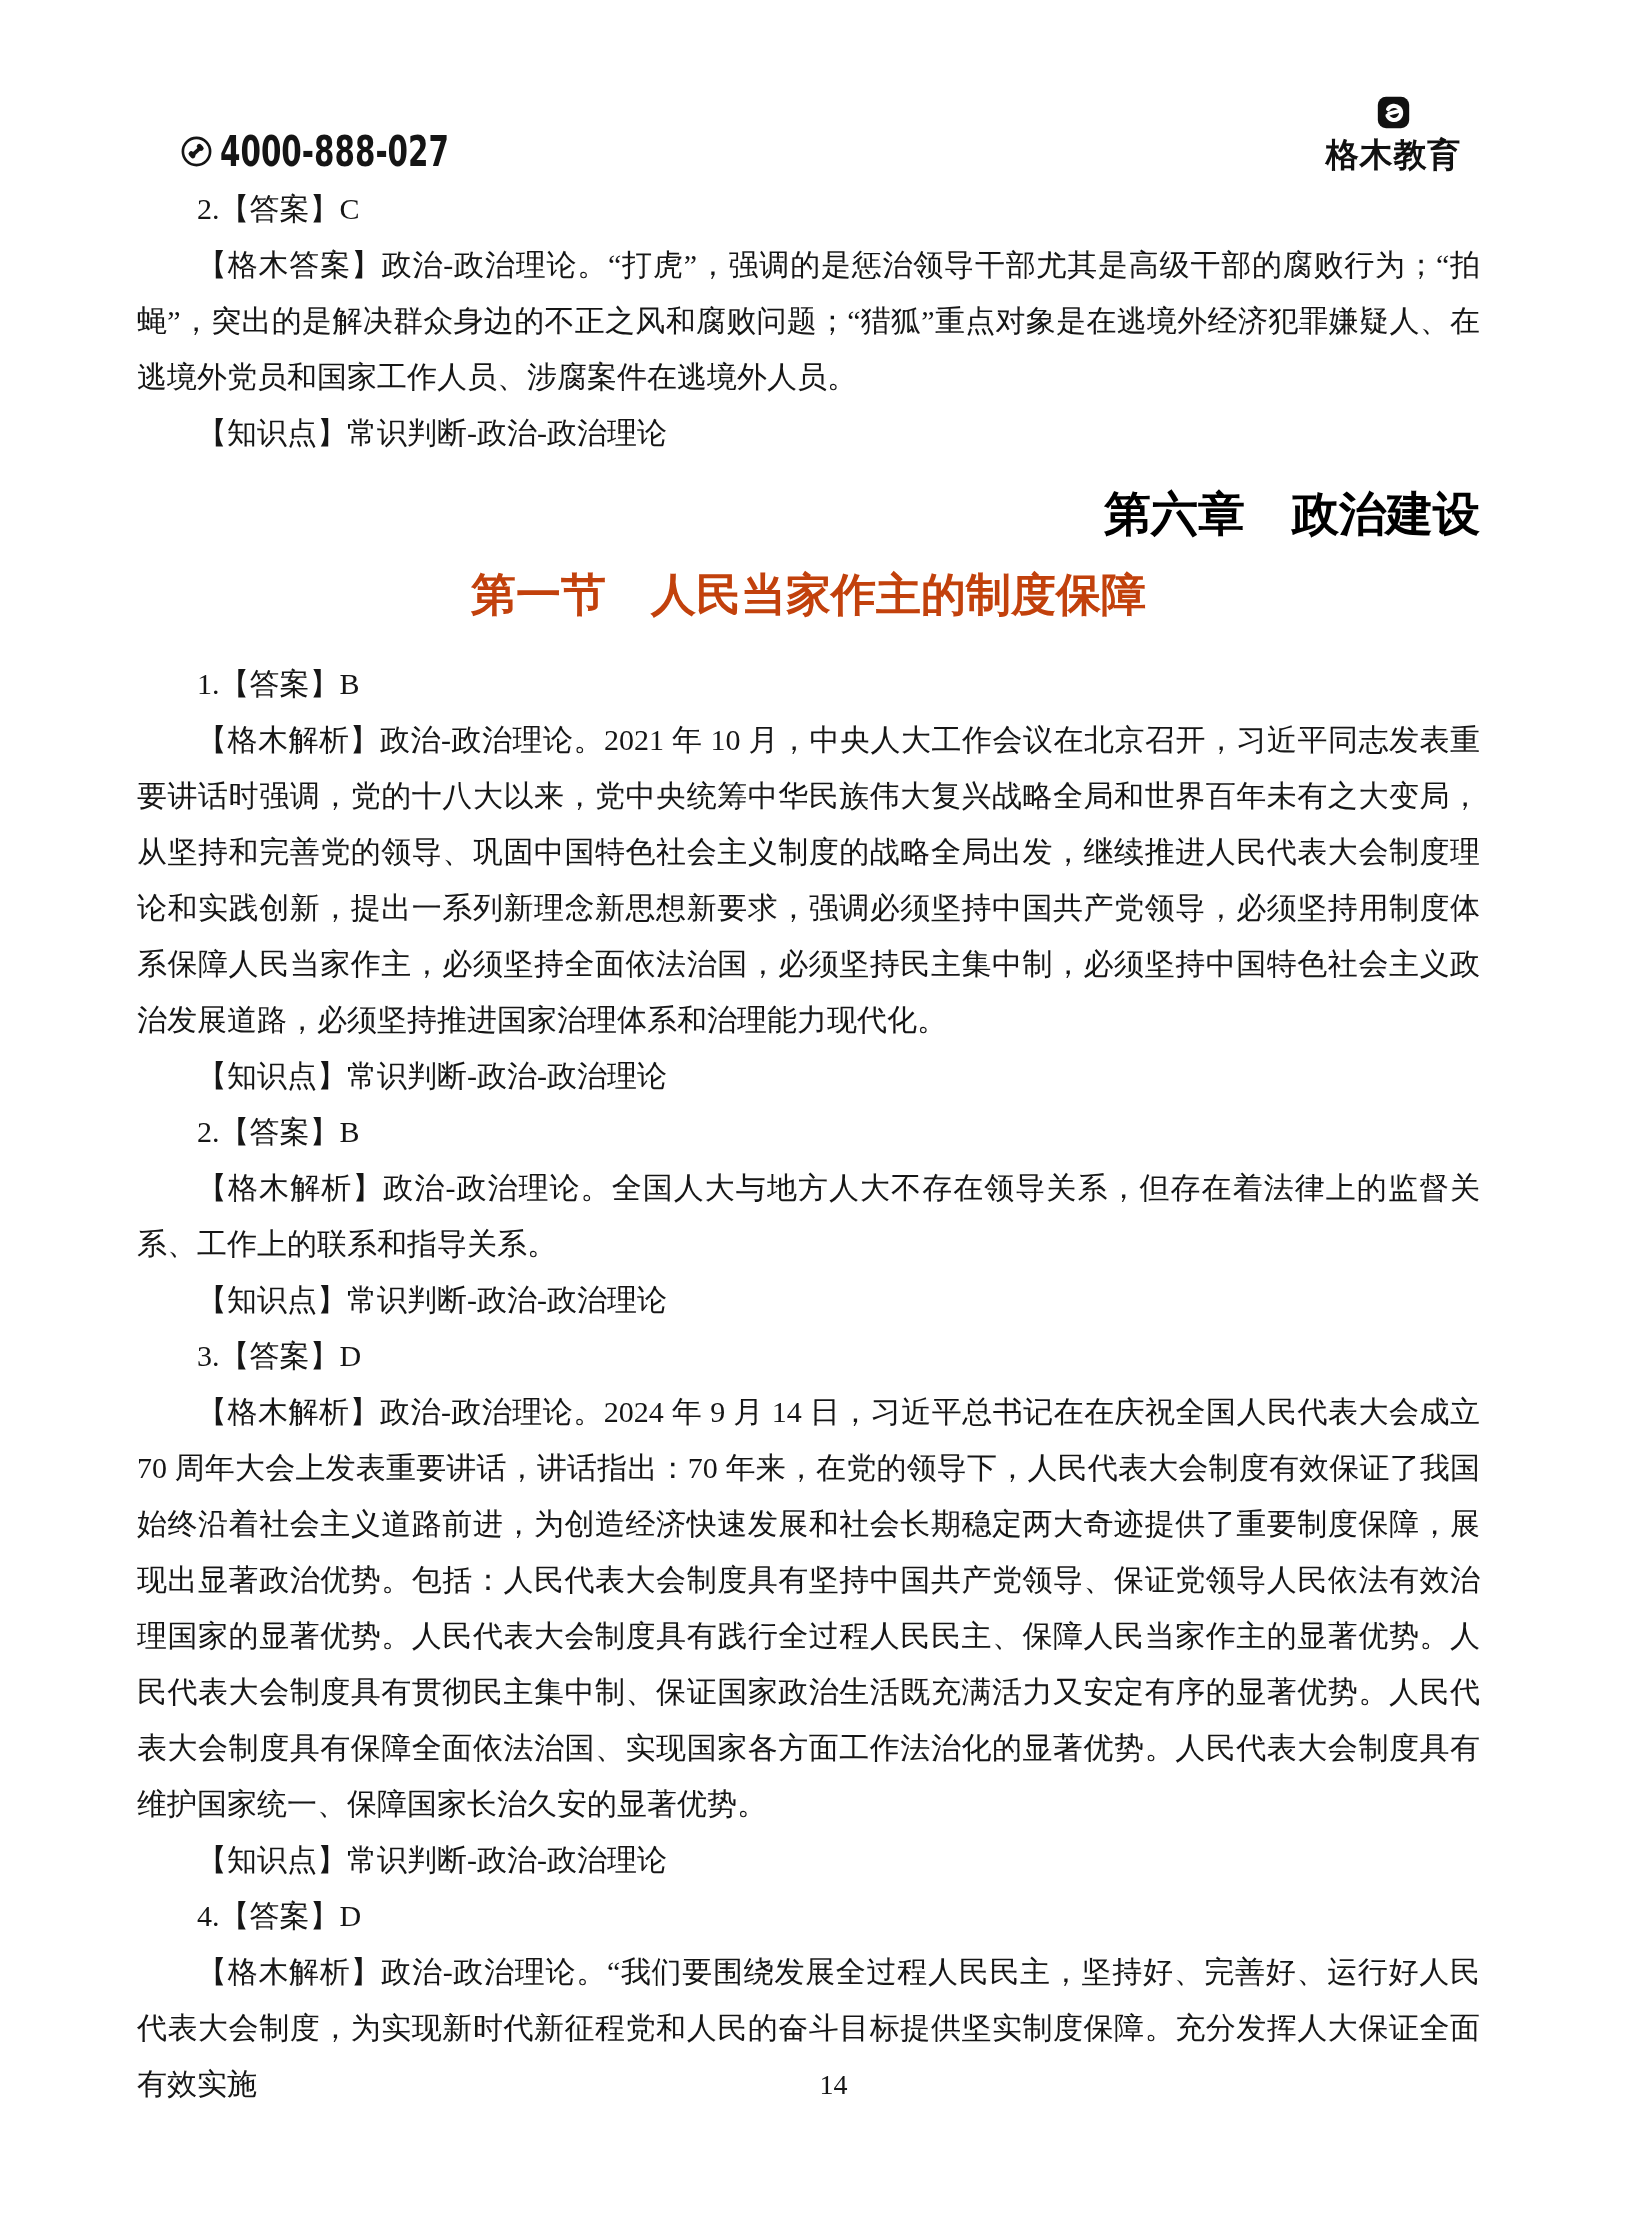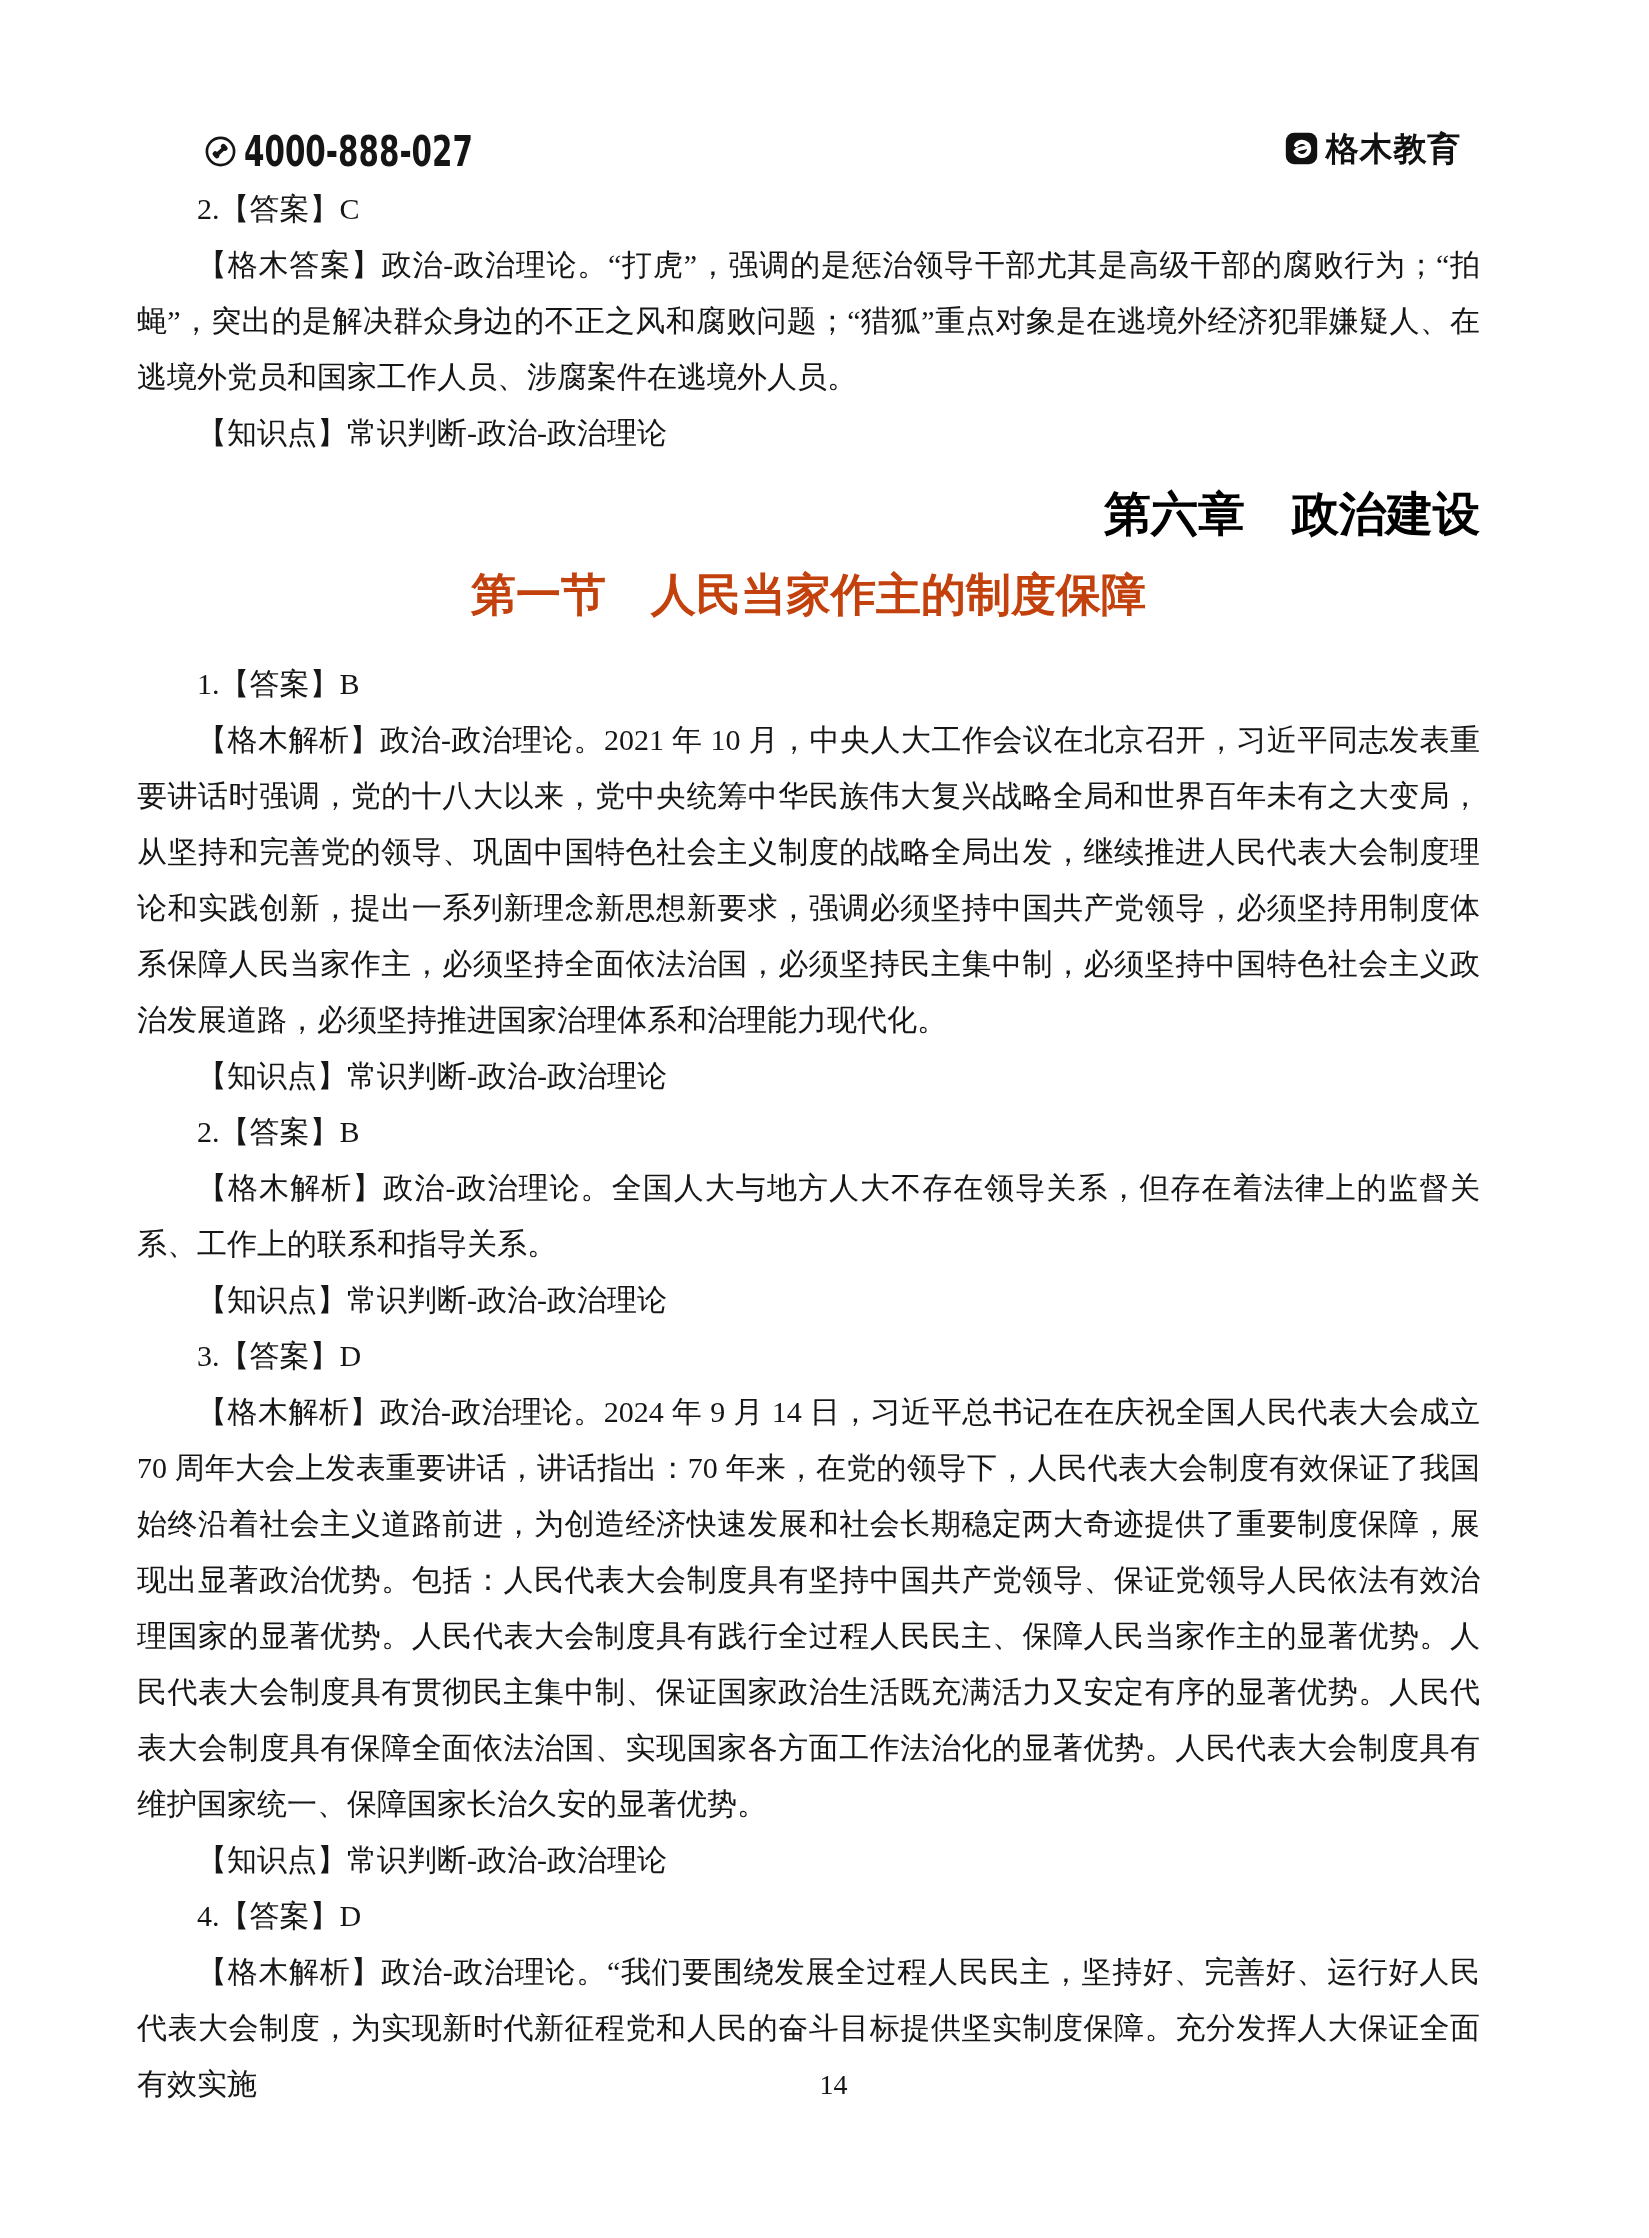--- a/index.html
+++ b/index.html
@@ -17,26 +17,26 @@
   }
   .page {
     position: absolute;
     inset: 0;
     background: #ffffff;
   }
   
   .header {
     position: absolute;
     top: 130px;
-    left: 204px;
+    left: 180px;
     right: 188px;
     height: 43px;
     display: flex;
     justify-content: space-between;
-    align-items: flex-start;
+    align-items: flex-end;
   }
   .phone {
     display: flex;
     align-items: center;
     gap: 6.7px;
   }
   .phone-icon svg { display: block; }
   .phone-number {
     display: inline-block;
     font-family: "DejaVu Sans", "Liberation Sans", sans-serif;
@@ -45,20 +45,21 @@
     line-height: 43px;
     transform: scaleX(0.70);
     transform-origin: left center;
     white-space: nowrap;
     color: #151515;
   }
   .brand {
     display: flex;
     align-items: center;
     gap: 7.5px;
+    flex-direction: column;
   }
   .brand-icon svg { display: block; }
   .brand-name {
     font-family: "DejaVu Sans", "Liberation Sans", sans-serif;
     font-weight: 800;
     font-size: 33px;
     line-height: 37px;
     letter-spacing: 0.8px;
     color: #111111;
     white-space: nowrap;

